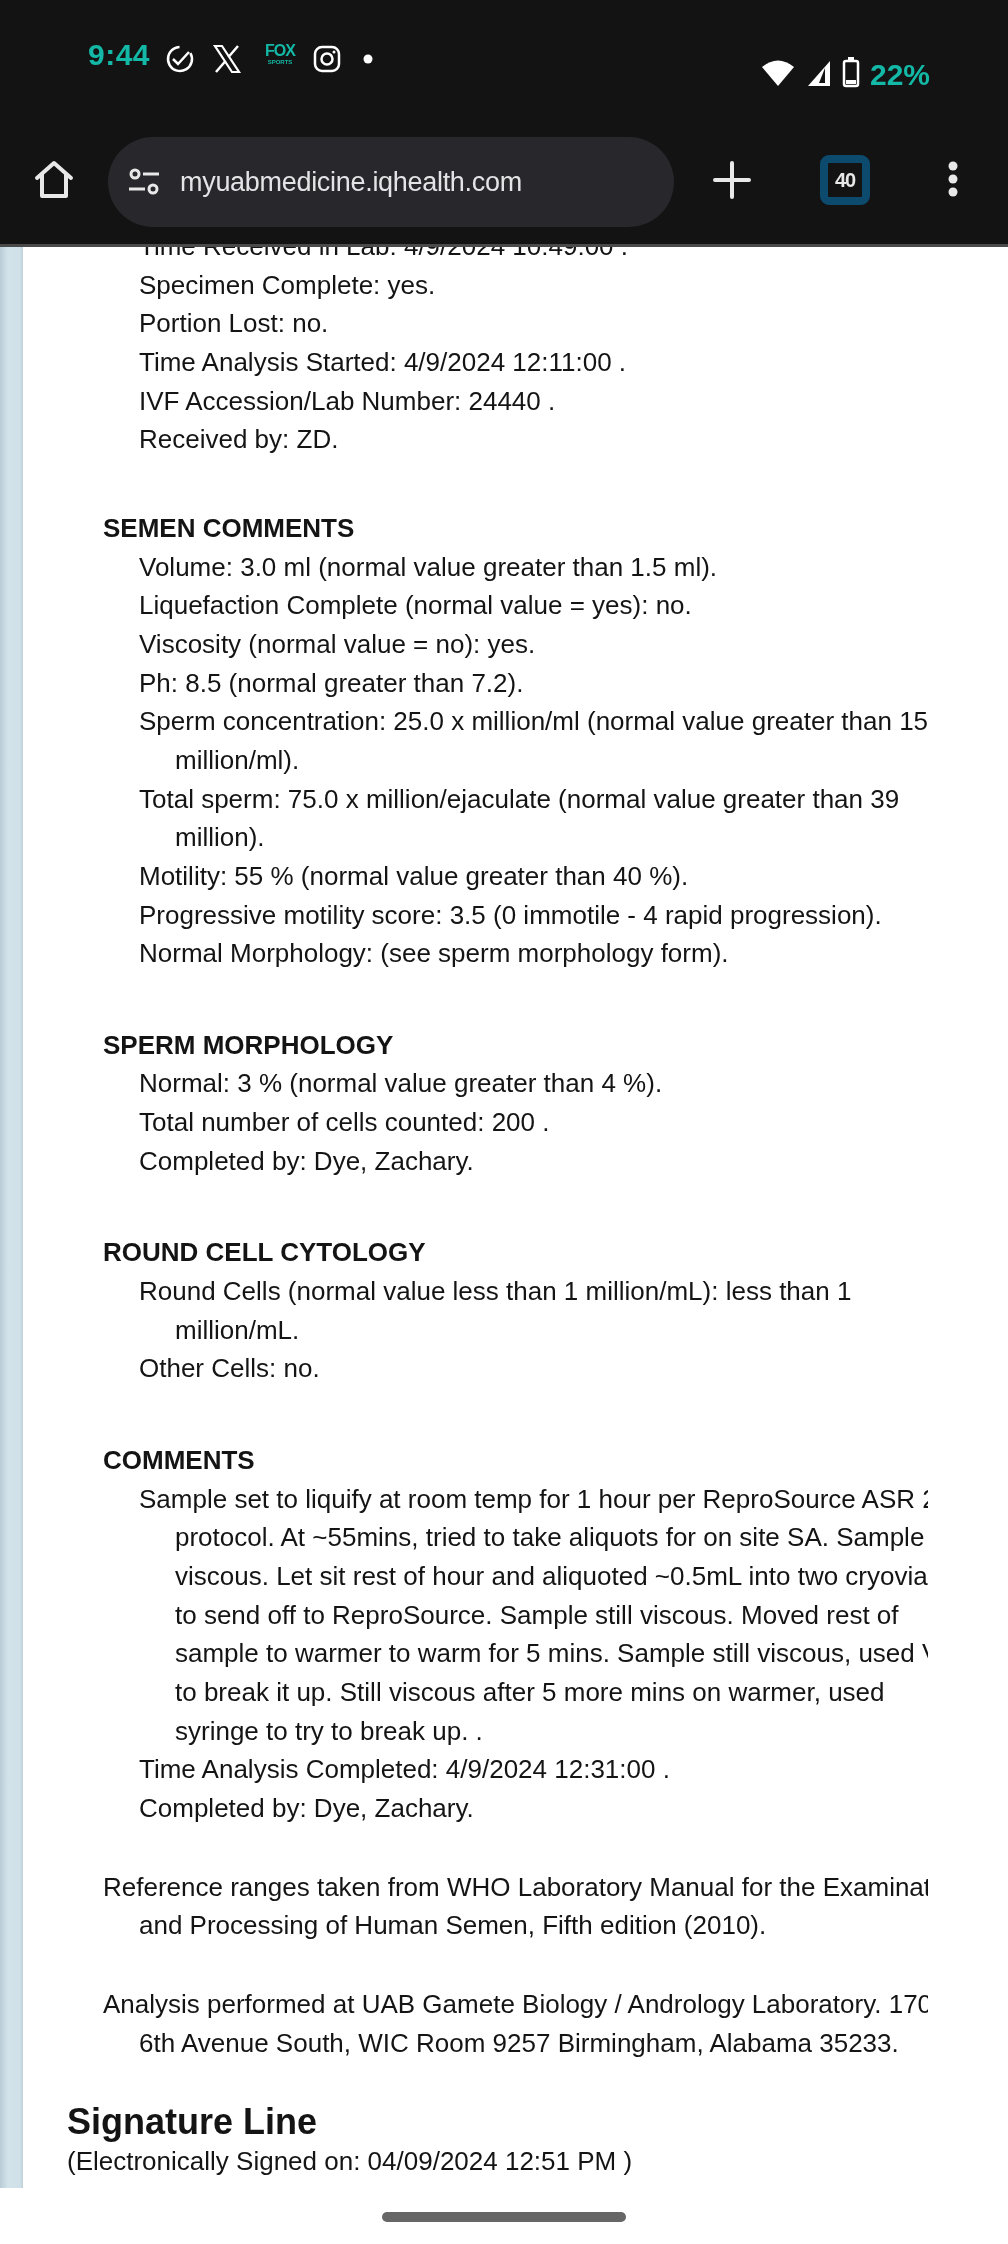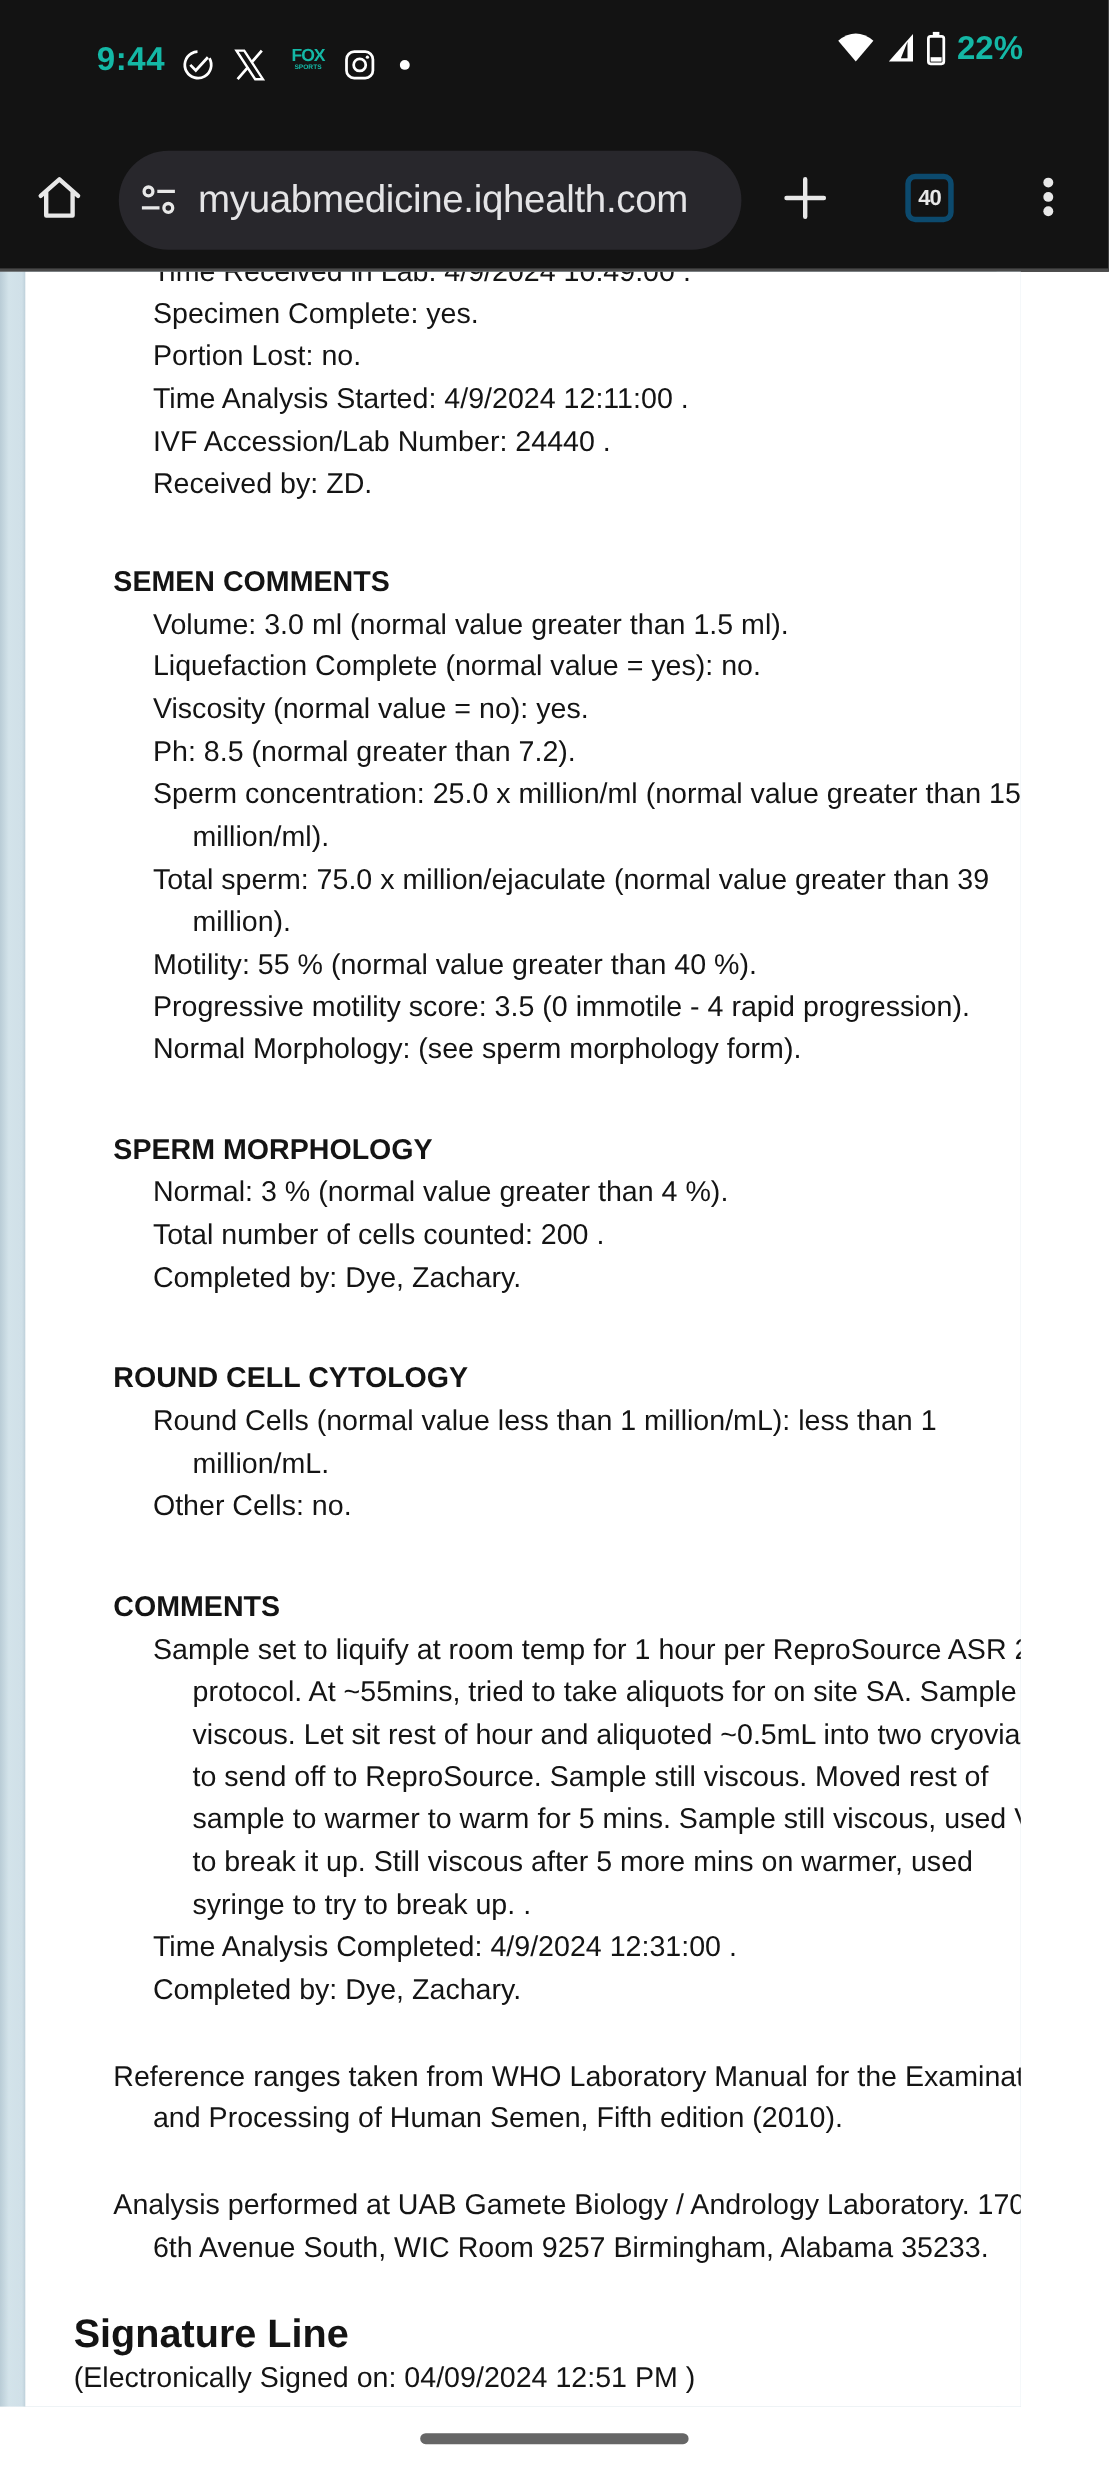--- a/index.html
+++ b/index.html
@@ -1,27 +1,27 @@
 <!DOCTYPE html>
 <html><head>
 <meta charset="utf-8">
 <style>
   html,body{margin:0;padding:0;}
   body{width:1008px;height:2244px;position:relative;overflow:hidden;background:#ffffff;font-family:"Liberation Sans",sans-serif;}
   
   .statusbar{position:absolute;left:0;top:0;width:1008px;height:120px;background:#131313;color:#14b8a6;}
   .sb-time{position:absolute;left:88px;top:38px;font-size:30px;font-weight:bold;letter-spacing:0.5px;}
   .sb-ic{position:absolute;top:43px;width:32px;height:32px;display:flex;align-items:center;}
-  .sb-right{position:absolute;right:78px;top:28px;display:flex;align-items:flex-start;gap:10px;}
+  .sb-right{position:absolute;right:78px;top:56px;display:flex;align-items:flex-end;gap:10px;}
   .sb-pct{font-size:30px;font-weight:bold;}
   
   .toolbar{position:absolute;left:0;top:120px;width:1008px;height:124px;background:#131313;border-bottom:3px solid #4a4a4a;}
   .tb-btn{position:absolute;top:32px;width:56px;height:56px;display:flex;align-items:center;justify-content:center;}
   .urlbar{position:absolute;left:108px;top:17px;width:566px;height:90px;border-radius:45px;background:#28272c;display:flex;align-items:center;}
-  .url-text{font-size:35px;color:#e4e4e6;margin-left:18px;white-space:nowrap;letter-spacing:-0.3px;}
+  .url-text{font-size:27px;color:#e4e4e6;margin-left:18px;white-space:nowrap;letter-spacing:-0.3px;}
   
   .viewport{position:absolute;left:0;top:247px;width:928px;height:1941px;overflow:hidden;background:linear-gradient(90deg,#b9ccd6 0px,#d3e3ea 8px,#d0e0e8 20px,#bed0da 23px);}
   .viewport-right{position:absolute;right:0;top:0;width:22px;height:100%;background:linear-gradient(90deg,#bccfd9 0px,#d3e3ea 6px,#cfdfe7 22px);}
   .page{position:absolute;left:23px;top:0;width:963px;height:100%;background:#fff;}
   .doc{position:absolute;left:0;top:-20px;width:963px;color:#141414;font-size:26px;line-height:38.66px;}
   .h{margin-left:80px;font-weight:bold;}
   .it{margin-left:116px;padding-left:36px;text-indent:-36px;width:800px;}
   .ref{margin-left:80px;padding-left:36px;text-indent:-36px;width:840px;margin-top:40px;}
   .sig-h{margin-left:44px;font-weight:bold;font-size:36px;}
   .sig{margin-left:44px;}
@@ -98,21 +98,21 @@
         </svg>
     </span>
     <span class="url-text">myuabmedicine.iqhealth.com</span>
   </div>
   <div class="tb-btn" style="left:704px;">
     <svg width="40" height="40" viewBox="0 0 40 40">
         <path d="M20 3 V37 M3 20 H37" stroke="#e8e8e8" stroke-width="4" stroke-linecap="round"></path>
       </svg>
   </div>
   <div class="tb-btn" style="left:817px;">
-    <div style="width:34px;height:34px;border:5px solid #0c4a6e;border-radius:9px;display:flex;align-items:center;justify-content:center;color:#e8e8e8;font-weight:bold;font-size:20px;letter-spacing:-1px;">
+    <div style="width:34px;height:34px;border:8px solid #0c4a6e;border-radius:9px;display:flex;align-items:center;justify-content:center;color:#e8e8e8;font-weight:bold;font-size:20px;letter-spacing:-1px;">
       <span>40</span>
     </div>
   </div>
   <div class="tb-btn" style="left:925px;">
     <svg width="12" height="40" viewBox="0 0 12 40">
         <circle cx="6" cy="6" r="4.5" fill="#e8e8e8"></circle>
         <circle cx="6" cy="19" r="4.5" fill="#e8e8e8"></circle>
         <circle cx="6" cy="32" r="4.5" fill="#e8e8e8"></circle>
       </svg>
   </div>

